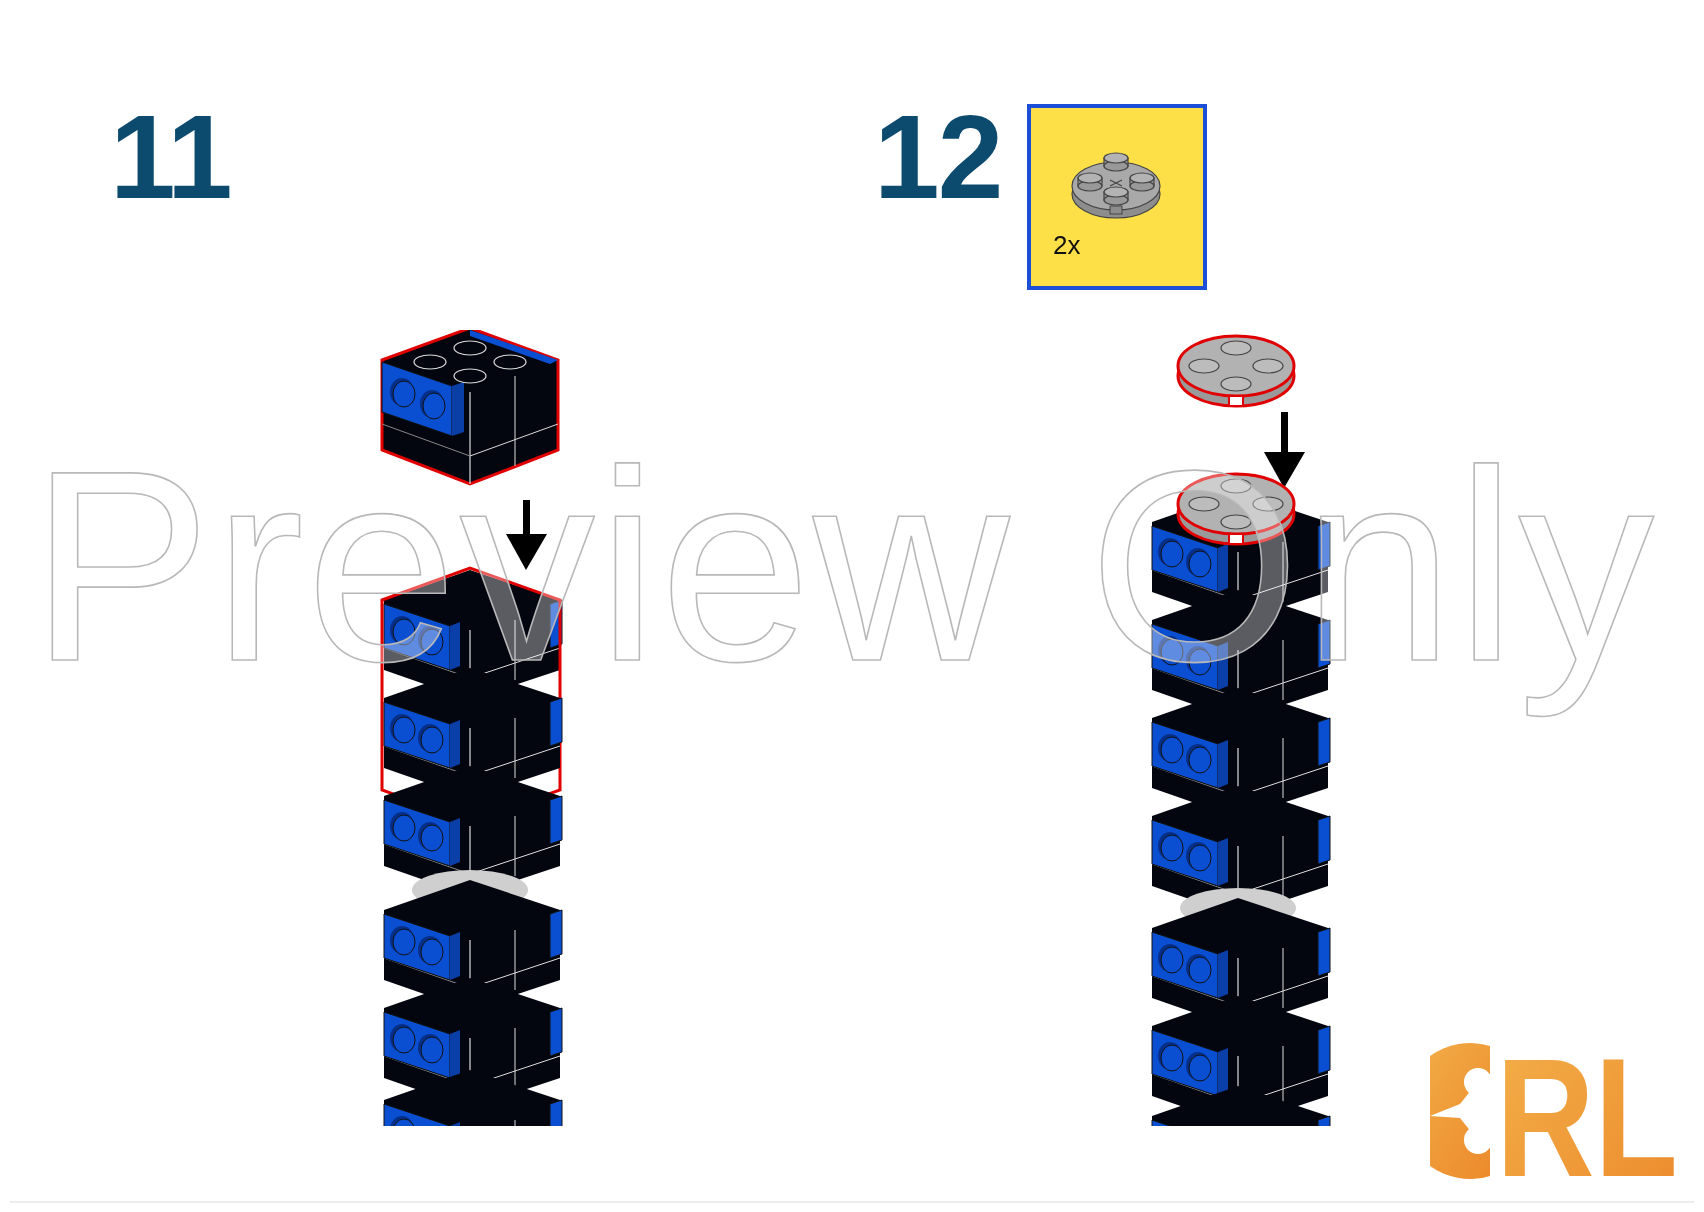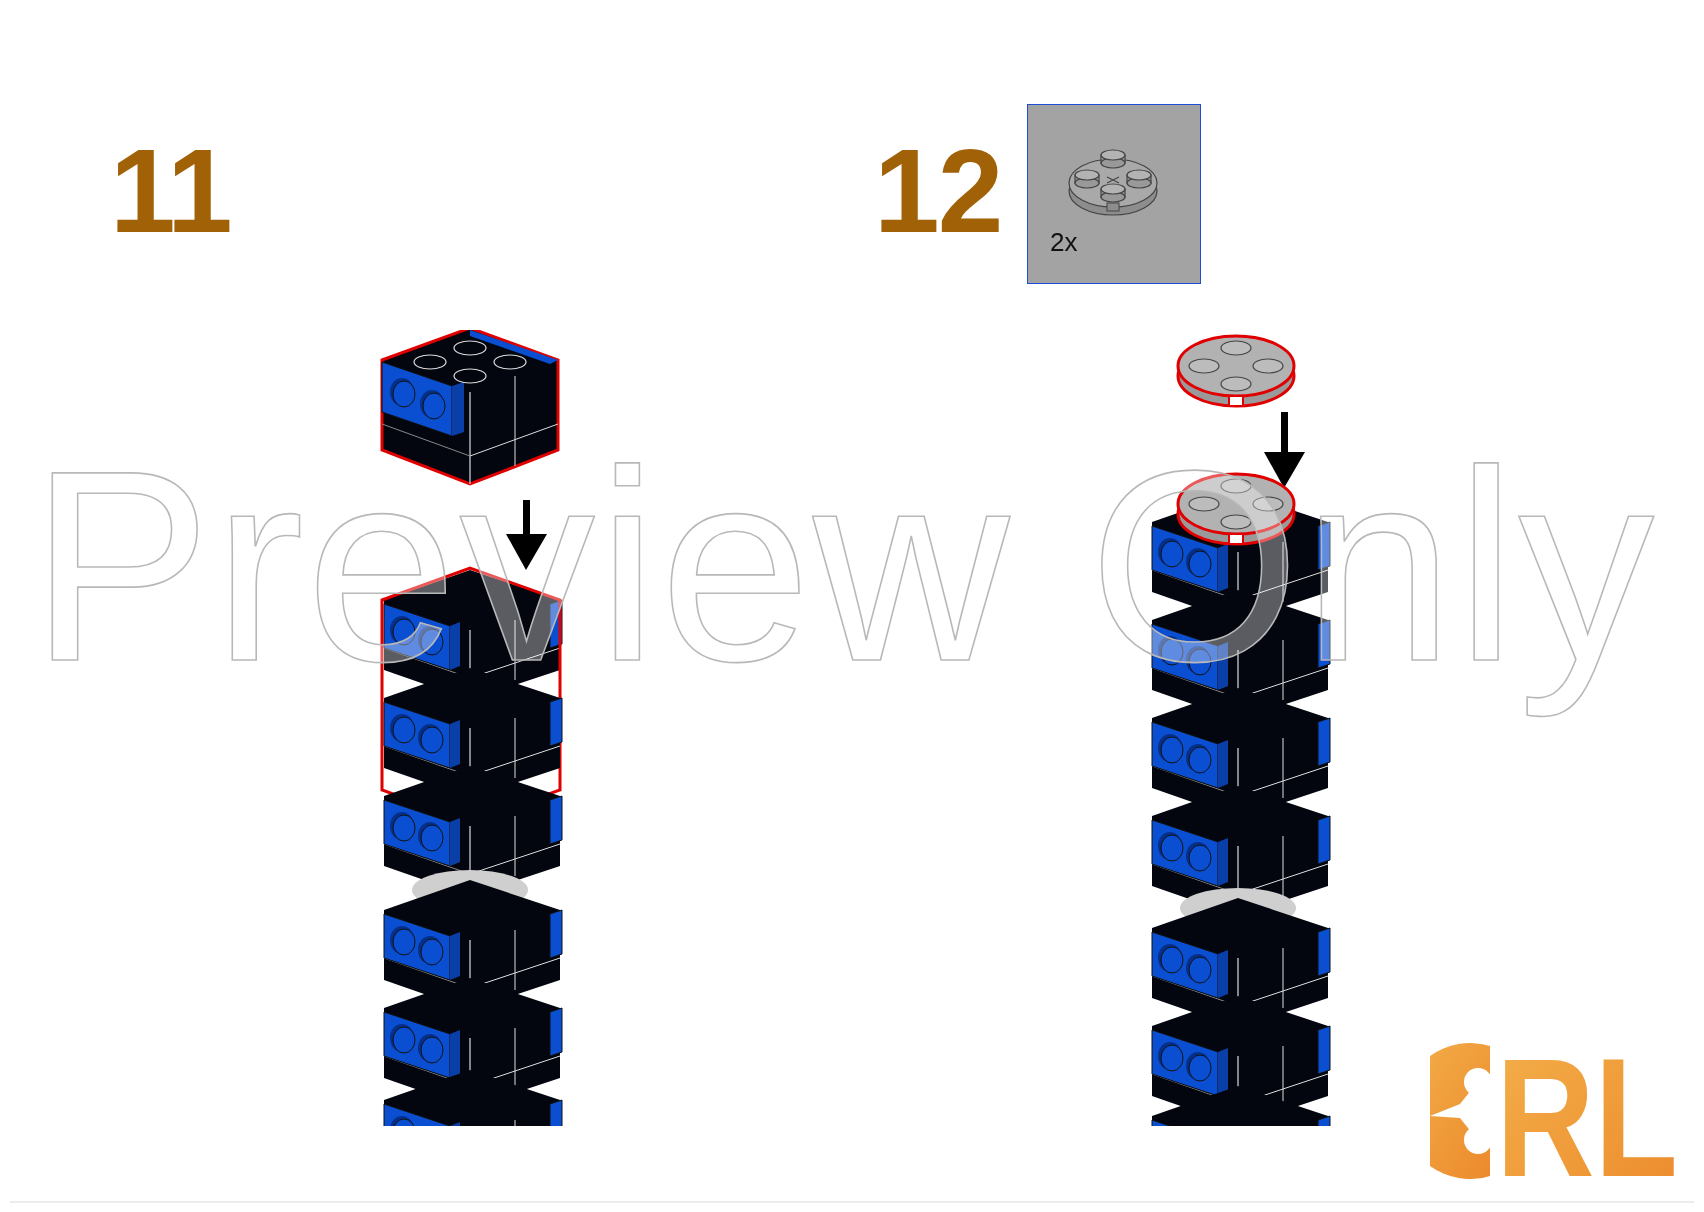--- a/index.html
+++ b/index.html
@@ -1,18 +1,18 @@
 <!DOCTYPE html>
 <html><head>
 <meta charset="utf-8">
 <style>
   html,body{margin:0;padding:0;background:#ffffff;}
   body{width:1704px;height:1212px;position:relative;overflow:hidden;font-family:"Liberation Sans",sans-serif;}
-  .step-num{position:absolute;font-weight:700;font-size:118px;line-height:1;color:#a16207;letter-spacing:-2px;font-family:"Liberation Sans",sans-serif;margin-top:34px;}
-  .parts-box{position:absolute;left:1027px;top:104px;width:172px;height:178px;background:#a3a3a3;border:1px solid #1d4ed8;box-sizing:content-box;}
+  .step-num{position:absolute;font-weight:700;font-size:118px;line-height:1;color:#0c4a6e;letter-spacing:-2px;font-family:"Liberation Sans",sans-serif;}
+  .parts-box{position:absolute;left:1027px;top:104px;width:172px;height:178px;background:#fde047;border:4px solid #1d4ed8;box-sizing:content-box;}
   .parts-qty{position:absolute;left:22px;top:122px;font-size:26px;color:#111;font-family:"Liberation Sans",sans-serif;}
   .parts-icon{position:absolute;left:35px;top:38px;}
   .illus{position:absolute;}
   .watermark{position:absolute;left:30px;top:430px;font-size:272px;font-family:"Liberation Sans",sans-serif;color:rgba(255,255,255,0.35);-webkit-text-stroke:1.6px #b8b8b8;letter-spacing:2px;white-space:nowrap;line-height:1;pointer-events:none;text-align:center;}
   .logo{position:absolute;left:1430px;top:1036px;}
   .footer-line{position:absolute;left:10px;right:10px;top:1201px;height:2px;background:#ececec;}
 </style>
 </head>
 <body>
 

